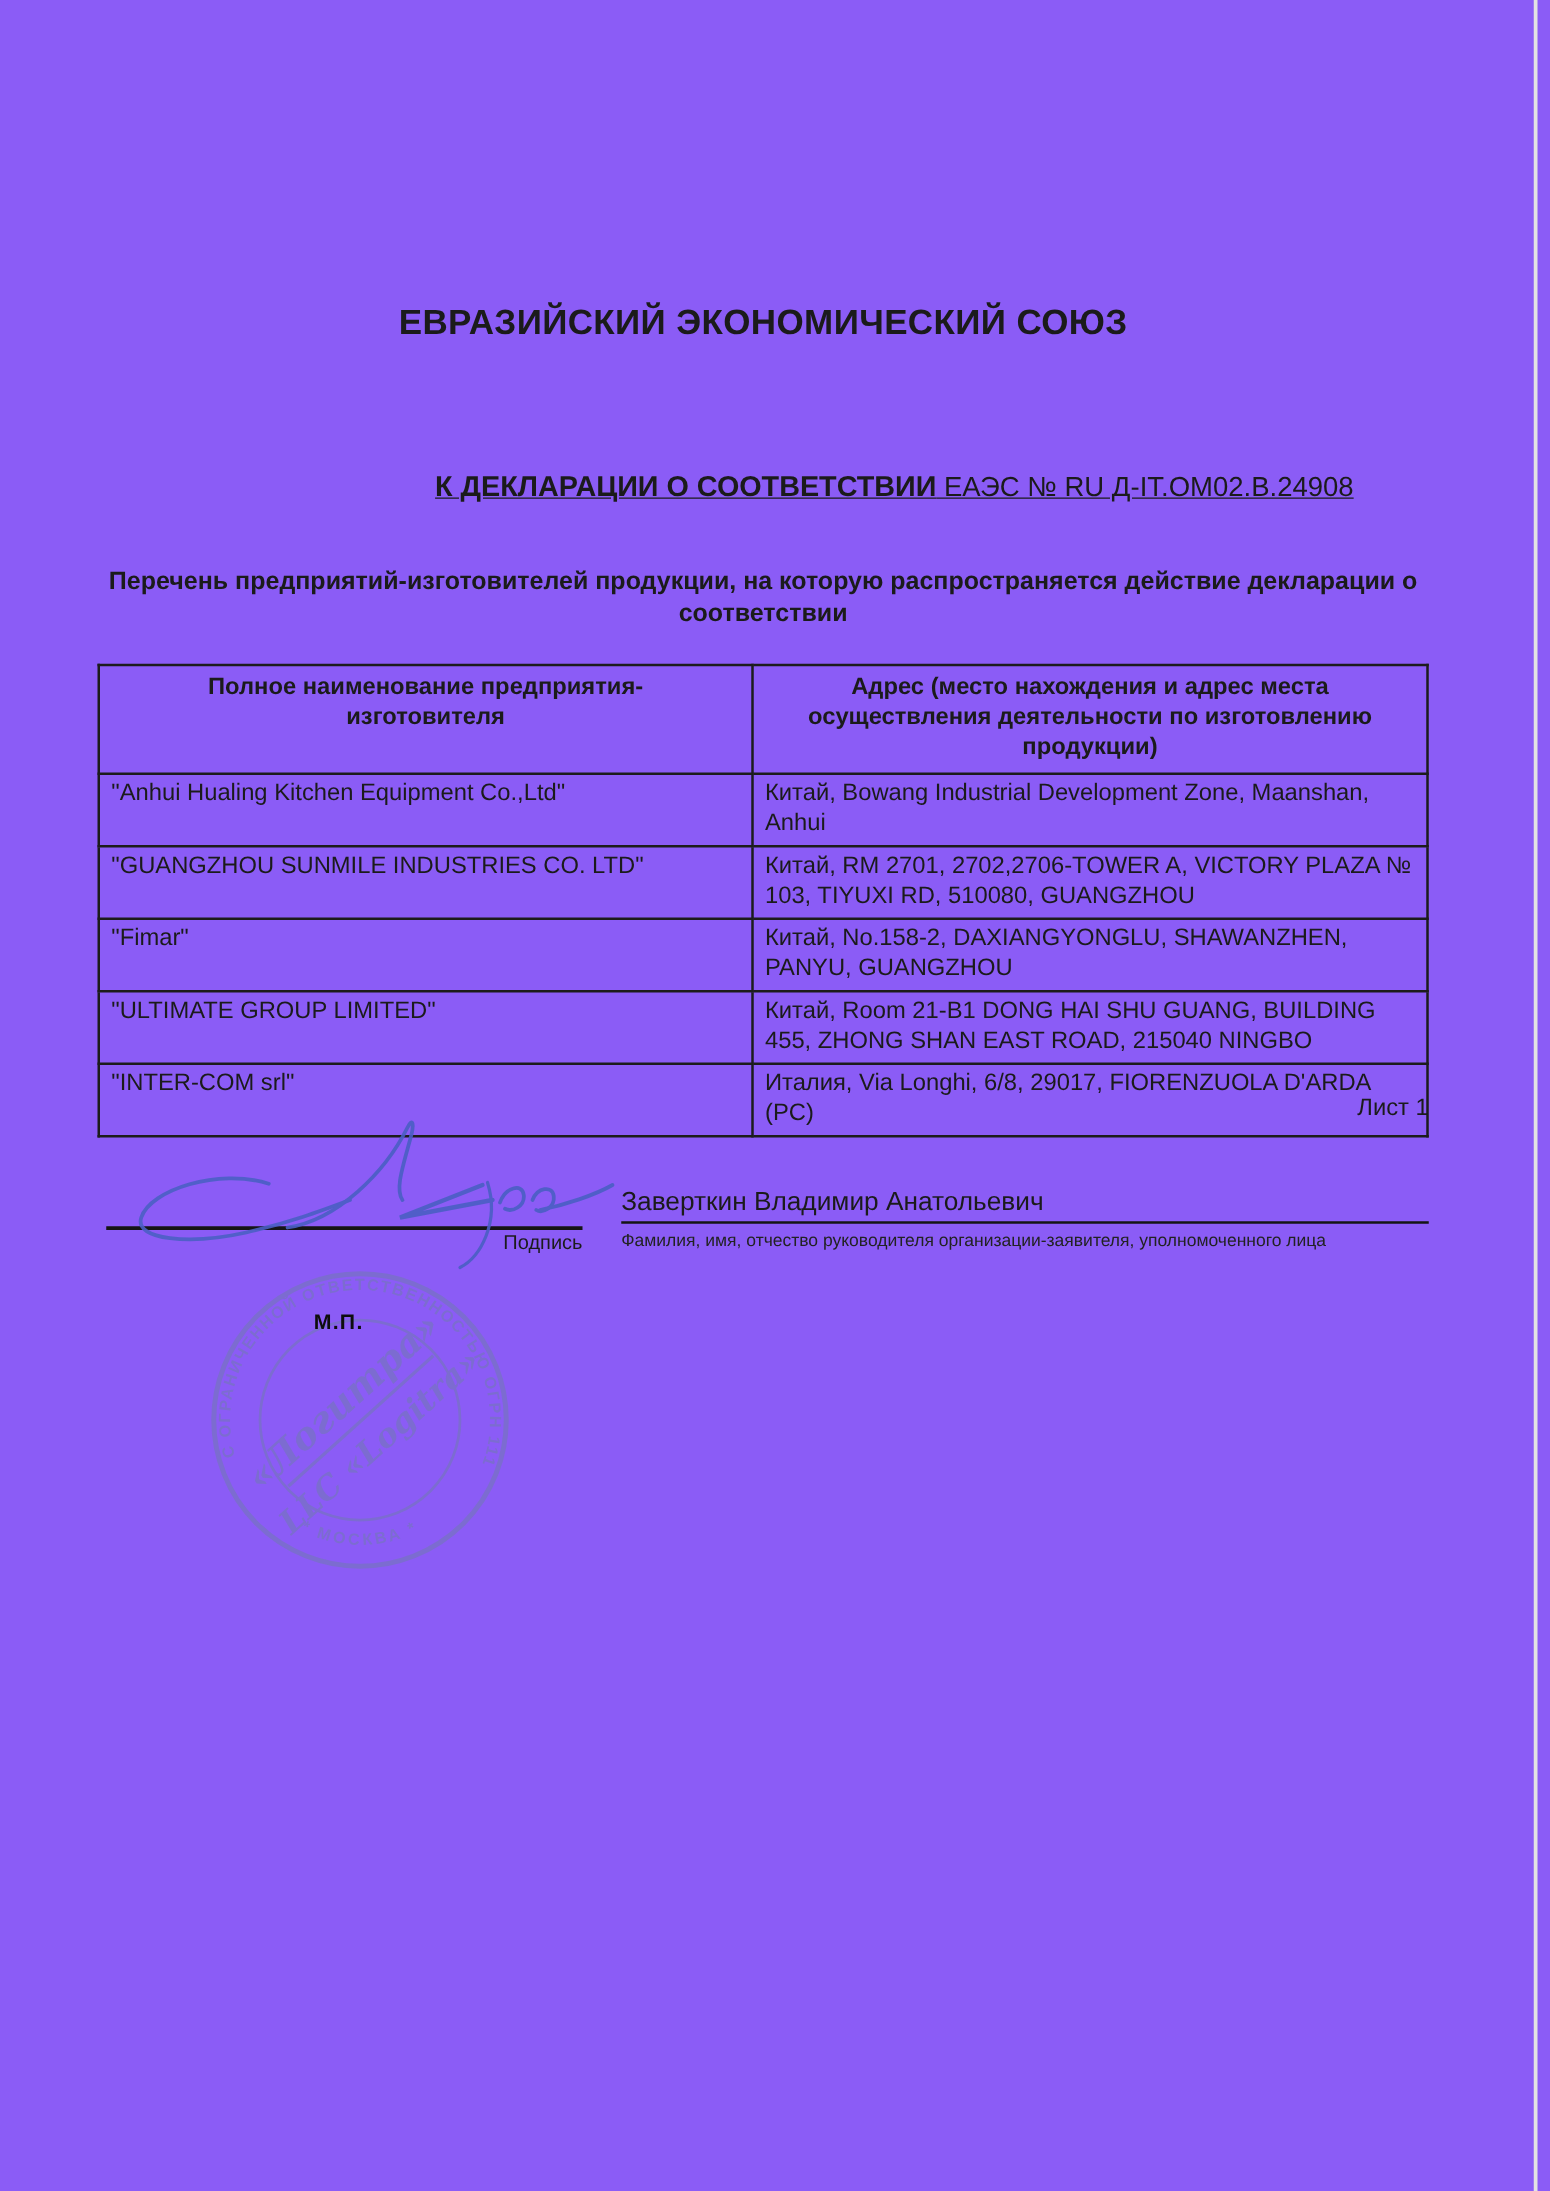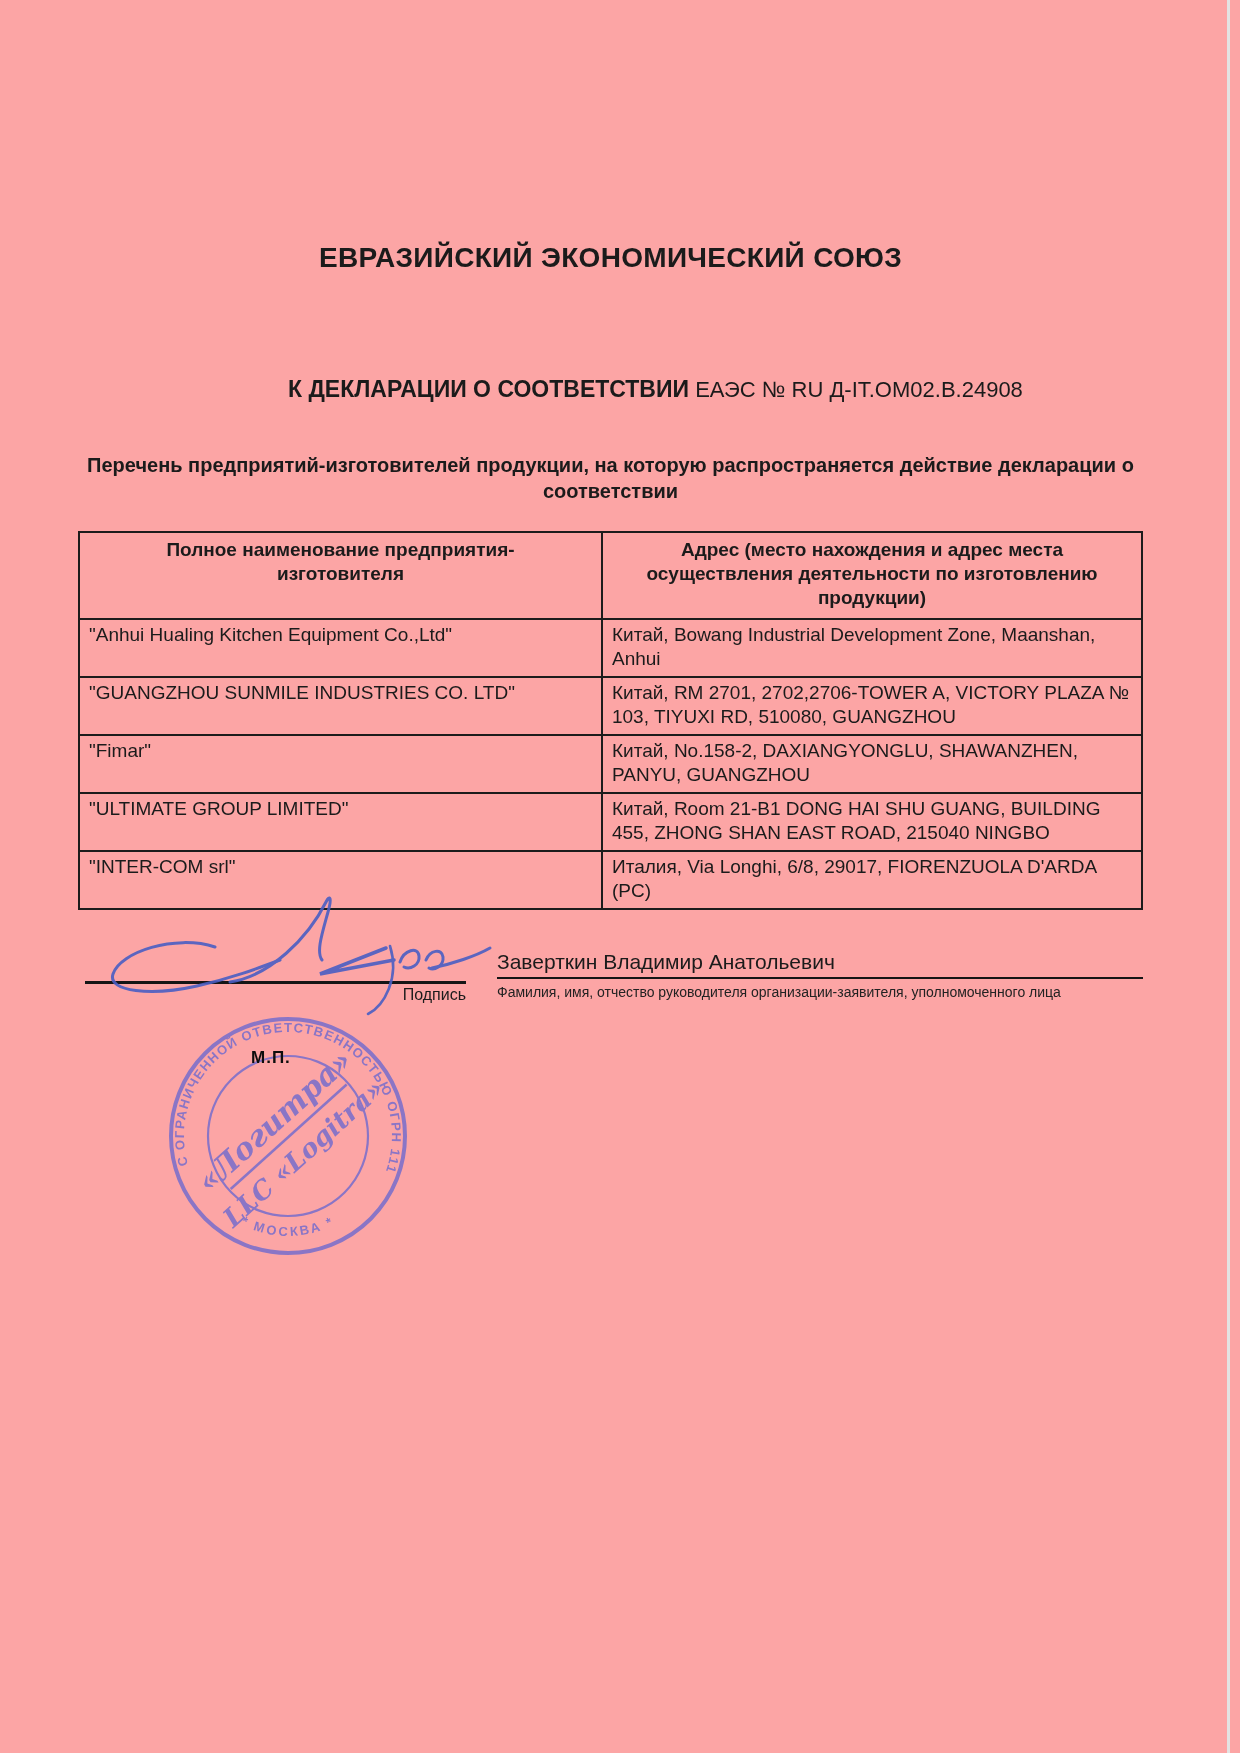--- a/index.html
+++ b/index.html
@@ -1,39 +1,39 @@
 <!DOCTYPE html>
 <html lang="ru"><head>
 <meta charset="utf-8">
 <style>
   html,body{margin:0;padding:0;background:#ffffff;}
   .page{
     position:relative;
     width:1240px;height:1753px;
-    background:#fca5a5;
+    background:#8b5cf6;
     font-family:"Liberation Sans","DejaVu Sans",sans-serif;
     color:#1b1b1b;
     overflow:hidden;
   }
   .page-edge{
     position:absolute;top:0;left:1227px;width:3px;height:1753px;
     background:#e3e3e3;
   }
   .title1{
     position:absolute;top:242px;left:78px;width:1065px;
     text-align:center;font-weight:bold;font-size:28px;letter-spacing:.3px;
   }
   .title2{
     position:absolute;top:308px;left:78px;width:1065px;text-align:center;
   }
   .title2 .b{font-weight:bold;font-size:28px;}
   .title2 .r{font-size:21px;}
   .title3{
-    position:absolute;top:376px;left:78px;width:1065px;
-    padding-left:210px;box-sizing:border-box;white-space:nowrap;
+    position:absolute;top:376px;left:78px;width:1065px;text-align:center;
+    padding-left:210px;box-sizing:border-box;white-space:nowrap;text-decoration:underline;
   }
   .title3 .b{font-weight:bold;font-size:23px;}
   .title3 .r{font-size:22px;}
   .intro{
     position:absolute;top:452px;left:78px;width:1065px;
     text-align:center;font-weight:bold;font-size:20px;line-height:26px;
   }
   table.mfr{
     position:absolute;top:531px;left:78px;width:1065px;
     border-collapse:collapse;table-layout:fixed;
@@ -142,20 +142,21 @@
         <td>"ULTIMATE GROUP LIMITED"</td>
         <td>Китай, Room 21-B1 DONG HAI SHU GUANG, BUILDING 455, ZHONG SHAN EAST ROAD, 215040 NINGBO</td>
       </tr>
       <tr>
         <td>"INTER-COM srl"</td>
         <td>Италия, Via Longhi, 6/8, 29017, FIORENZUOLA D'ARDA (PC)</td>
       </tr>
     </tbody>
   </table>
 
+  <div class="sheet-note">Лист 1</div>
 
   <div class="sig-line"></div>
 
   <svg class="signature" viewBox="0 0 420 130">
     <g fill="none" stroke="#4a5fc4" stroke-width="3" stroke-linecap="round" opacity="0.9">
       <path d="M135 57 C95 44 40 62 33 84 C27 102 72 106 117 96 C152 88 176 79 200 70"></path>
       <path d="M150 92 C190 86 228 48 246 12 C250 4 252 8 248 22 C242 44 236 62 242 70"></path>
       <path d="M306 58 L240 84 L314 70" stroke-width="3.5"></path>
       <path d="M320 72 C324 60 338 56 339 66 C340 75 330 80 324 77"></path>
       <path d="M346 70 C350 60 362 58 363 67 C364 76 354 81 349 78"></path>

